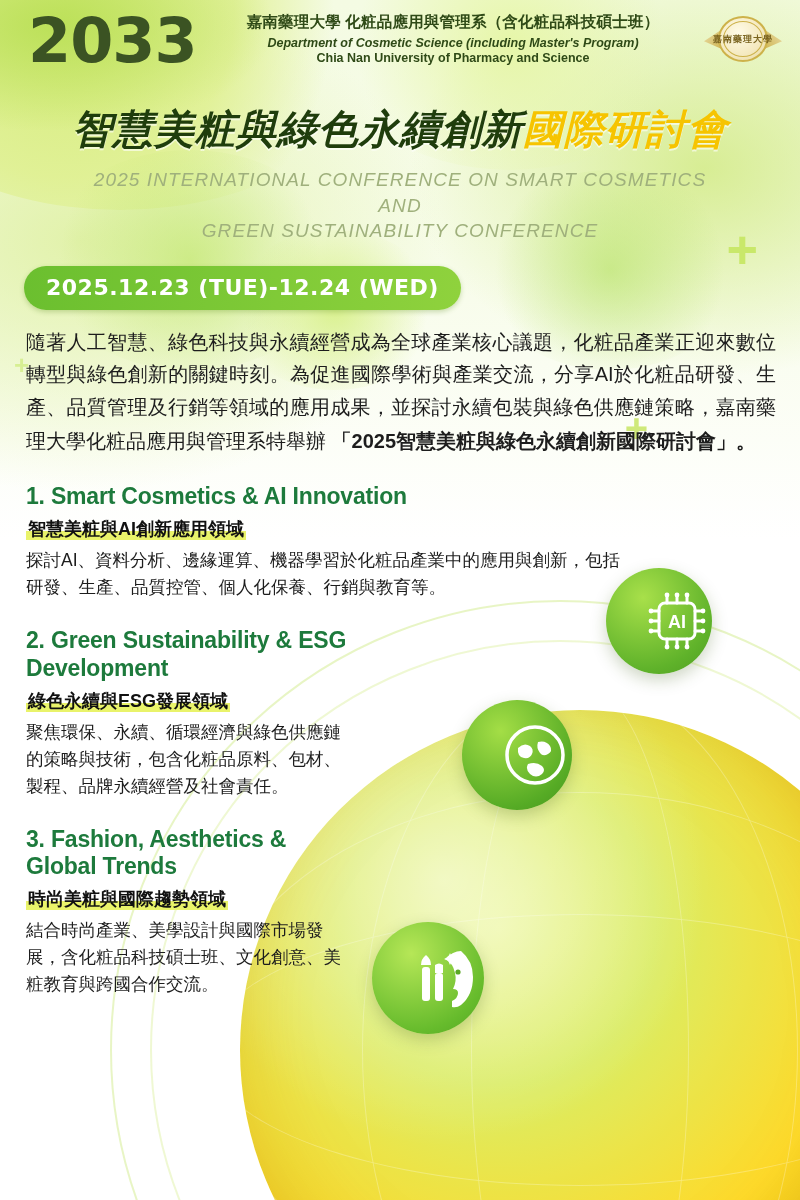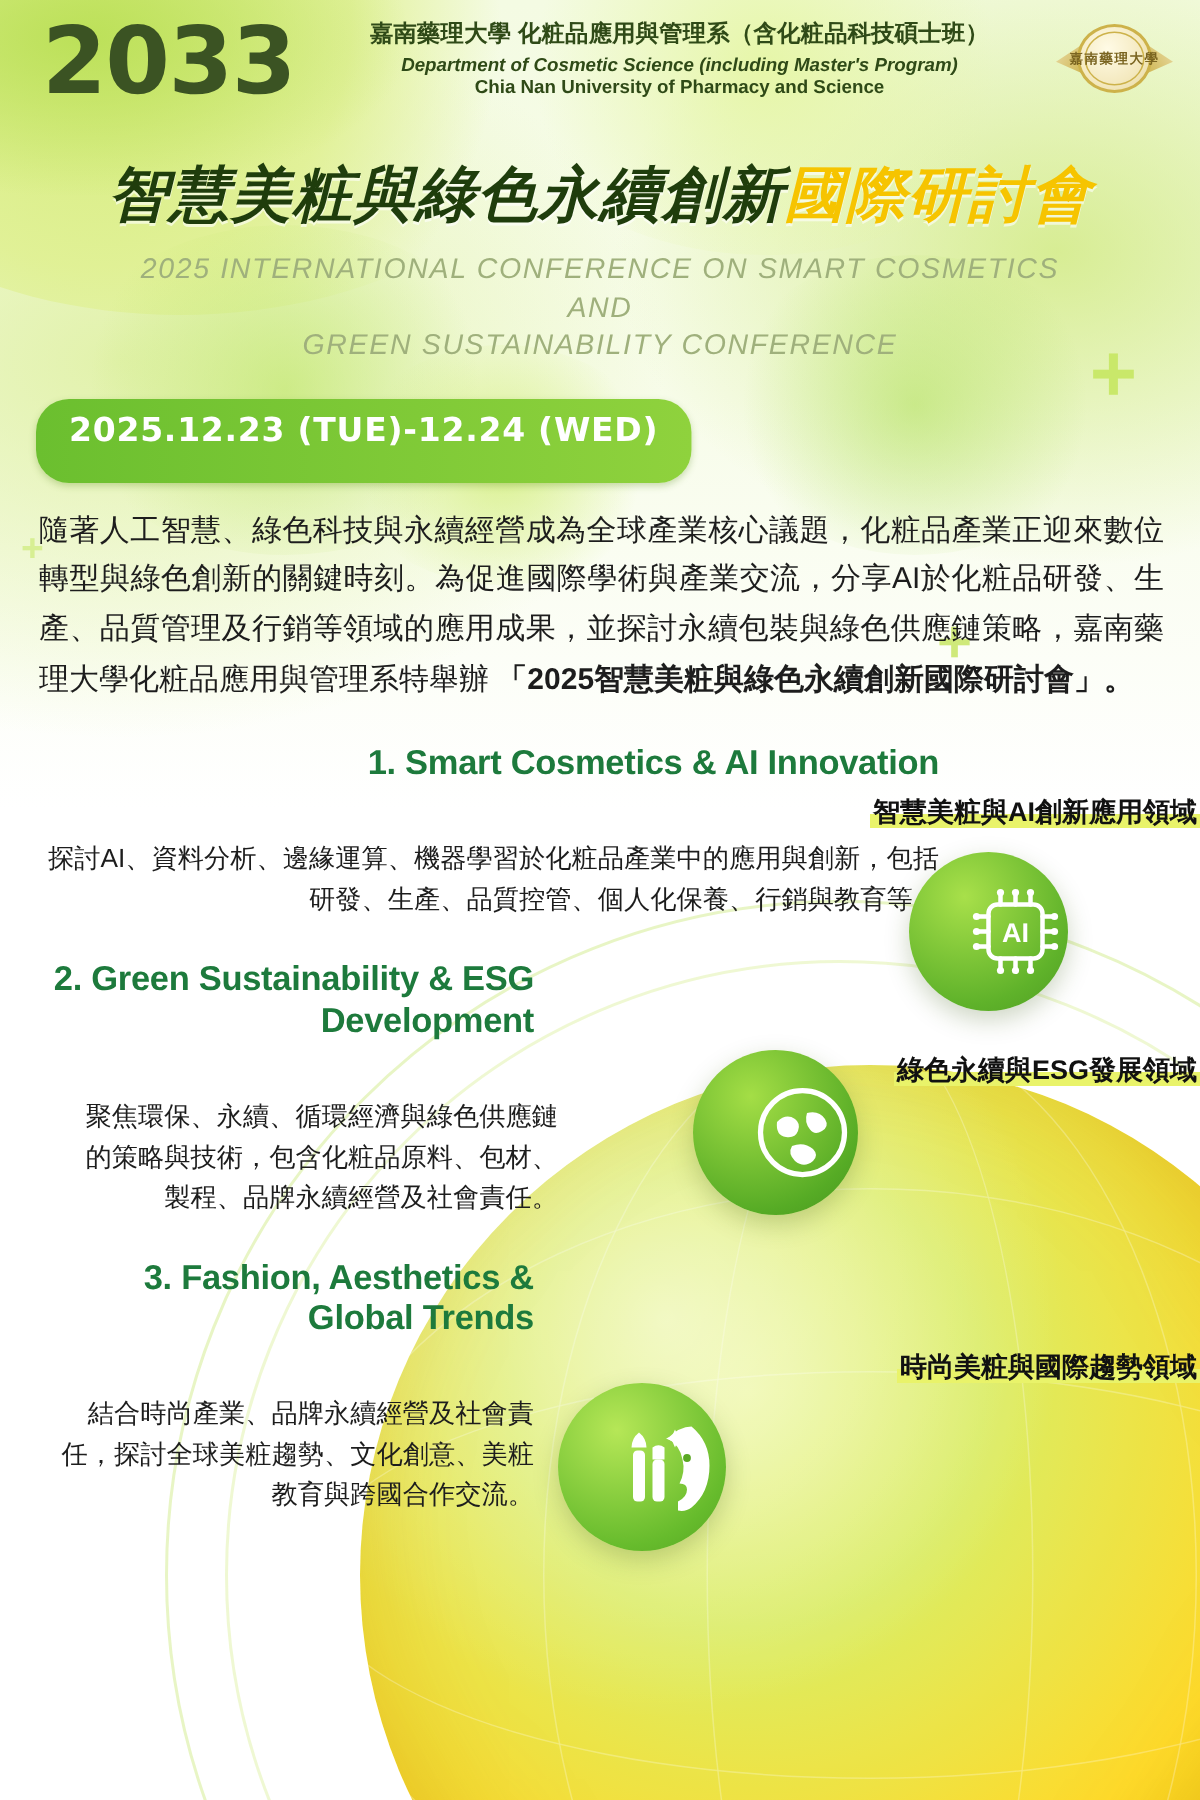--- a/index.html
+++ b/index.html
@@ -110,47 +110,47 @@
   }
   .title-zh .hl { color:#f6c400; }
   .title-en {
     position:relative; margin:10px auto 0; width:660px; text-align:center;
     font-size:19px; letter-spacing:1.1px; color:#9fb07c; font-weight:500; line-height:1.35;font-style:italic;
   }
 
   
   .date-pill {
     position:relative; margin:22px 0 0 24px; display:inline-block;
-    padding:9px 22px 22px; border-radius:22px;
+    padding:9px 22px 10px; border-radius:22px;
     background:linear-gradient(90deg,#6bbf2f 0%,#8fd23d 100%);
     color:#ffffff; font-size:22px; font-weight:800; letter-spacing:.5px;
     font-family:"DejaVu Sans", sans-serif;
     box-shadow:0 2px 5px rgba(90,140,30,.3);
   }
 
   
   .intro {
     position:relative; margin:16px 24px 0 26px;
     font-size:20px; line-height:1.62; color:#1d1d1d; text-align:justify;
   }
   .intro .quoted { font-weight:700; display:inline-block; margin-top:2px; }
 
   
-  .topics { position:relative; margin:26px 0 0 26px;text-align:right; }
+  .topics { position:relative; margin:26px 0 0 26px; }
   .topic { margin-bottom:26px; }
   .t-en { font-size:23px; font-weight:800; color:#1d7a3c; line-height:1.2; letter-spacing:-.2px; }
   .t-zh {
     display:inline-block; margin-top:6px; font-size:18px; font-weight:800; color:#111;
     background:linear-gradient(transparent 58%, #e9f36a 58%, #e9f36a 96%, transparent 96%);
     padding:0 2px;
   }
   .t-body { margin-top:6px; font-size:17.5px; line-height:1.55; color:#1d1d1d; }
   .topic.w1 .t-en, .topic.w1 .t-body { max-width:600px; }
   .topic.w2 .t-en { max-width:330px; }
-  .topic.w2 .t-body { max-width:330px;margin-left:16px; }
+  .topic.w2 .t-body { max-width:330px; }
   .topic.w3 .t-en { max-width:330px; }
   .topic.w3 .t-body { max-width:330px; }
 
   
   .badge {
     position:absolute; border-radius:50%;
     display:flex; align-items:center; justify-content:flex-end;
     box-shadow:0 6px 16px rgba(60,90,20,.25);
   }
   .badge-ai { right:88px; top:568px; width:106px; height:106px;
@@ -245,21 +245,21 @@
 
     <div class="topic w2">
       <div class="t-en">2. Green Sustainability &amp; ESG Development</div>
       <div class="t-zh">綠色永續與ESG發展領域</div>
       <div class="t-body">聚焦環保、永續、循環經濟與綠色供應鏈的策略與技術，包含化粧品原料、包材、製程、品牌永續經營及社會責任。</div>
     </div>
 
     <div class="topic w3">
       <div class="t-en">3. Fashion, Aesthetics &amp; Global Trends</div>
       <div class="t-zh">時尚美粧與國際趨勢領域</div>
-      <div class="t-body">結合時尚產業、品牌永續經營及社會責任，探討全球美粧趨勢、文化創意、美粧教育與跨國合作交流。</div>
+      <div class="t-body">結合時尚產業、美學設計與國際市場發展，含化粧品科技碩士班、文化創意、美粧教育與跨國合作交流。</div>
     </div>
 
   </div>
 
   
   <div class="badge badge-ai">
     <svg width="70" height="70" viewBox="0 0 70 70" aria-hidden="true">
       <rect x="17" y="17" width="36" height="36" rx="6" fill="none" stroke="#ffffff" stroke-width="3"></rect>
       <g stroke="#ffffff" stroke-width="3" stroke-linecap="round">
         <line x1="25" y1="17" x2="25" y2="9"></line>

